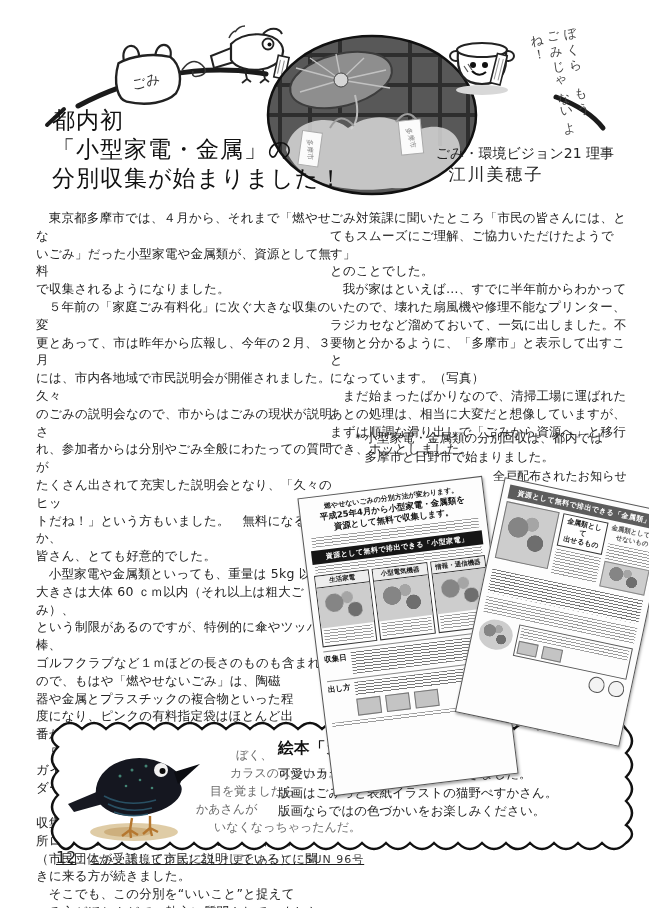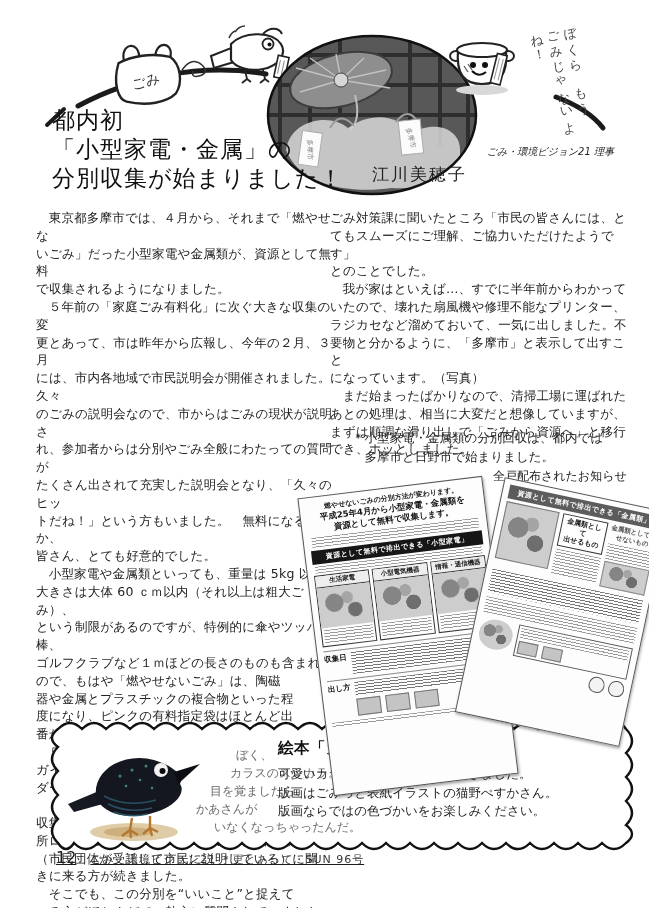--- a/index.html
+++ b/index.html
@@ -2,22 +2,22 @@
 <html><head>
 <meta charset="utf-8">
 <style>
   html,body{margin:0;padding:0;background:#e8e8e8;}
   .page{position:relative;width:649px;height:908px;background:#ffffff;overflow:hidden;
         font-family:"DejaVu Sans",sans-serif;color:#1c1c1c;}
   .abs{position:absolute;}
   
   .title{left:52px;top:106px;font-size:23px;font-weight:normal;line-height:29px;
          letter-spacing:1px;white-space:pre-line;color:#111;}
-  .credit-org{left:392px;top:145px;width:222px;text-align:right;font-size:10px;color:#222;font-style:italic;}
-  .credit-name{left:372px;top:163px;width:222px;text-align:left;font-size:17px;color:#222;letter-spacing:2px;}
+  .credit-org{left:392px;top:145px;width:222px;text-align:right;font-size:14px;color:#222;}
+  .credit-name{left:385px;top:163px;width:222px;text-align:center;font-size:17px;color:#222;letter-spacing:2px;}
   .speech{left:537px;top:22px;height:128px;writing-mode:vertical-rl;white-space:pre-line;
           font-size:12.5px;color:#444;transform:rotate(-10deg);line-height:17px;letter-spacing:1px;}
   
   .col{font-size:12.5px;line-height:17.8px;white-space:pre-line;color:#222;letter-spacing:0.2px;}
   .col-left{left:36px;top:209px;width:306px;}
   .col-right{left:330px;top:209px;width:302px;}
   .note{left:352px;top:428px;width:280px;font-size:12.5px;line-height:19px;white-space:pre-line;color:#222;}
   .flyer-caption{left:493px;top:468px;font-size:12px;color:#222;}
   
   .flyer{background:#fdfdfd;border:1px solid #555;box-shadow:1px 2px 3px rgba(0,0,0,.35);z-index:5;}

